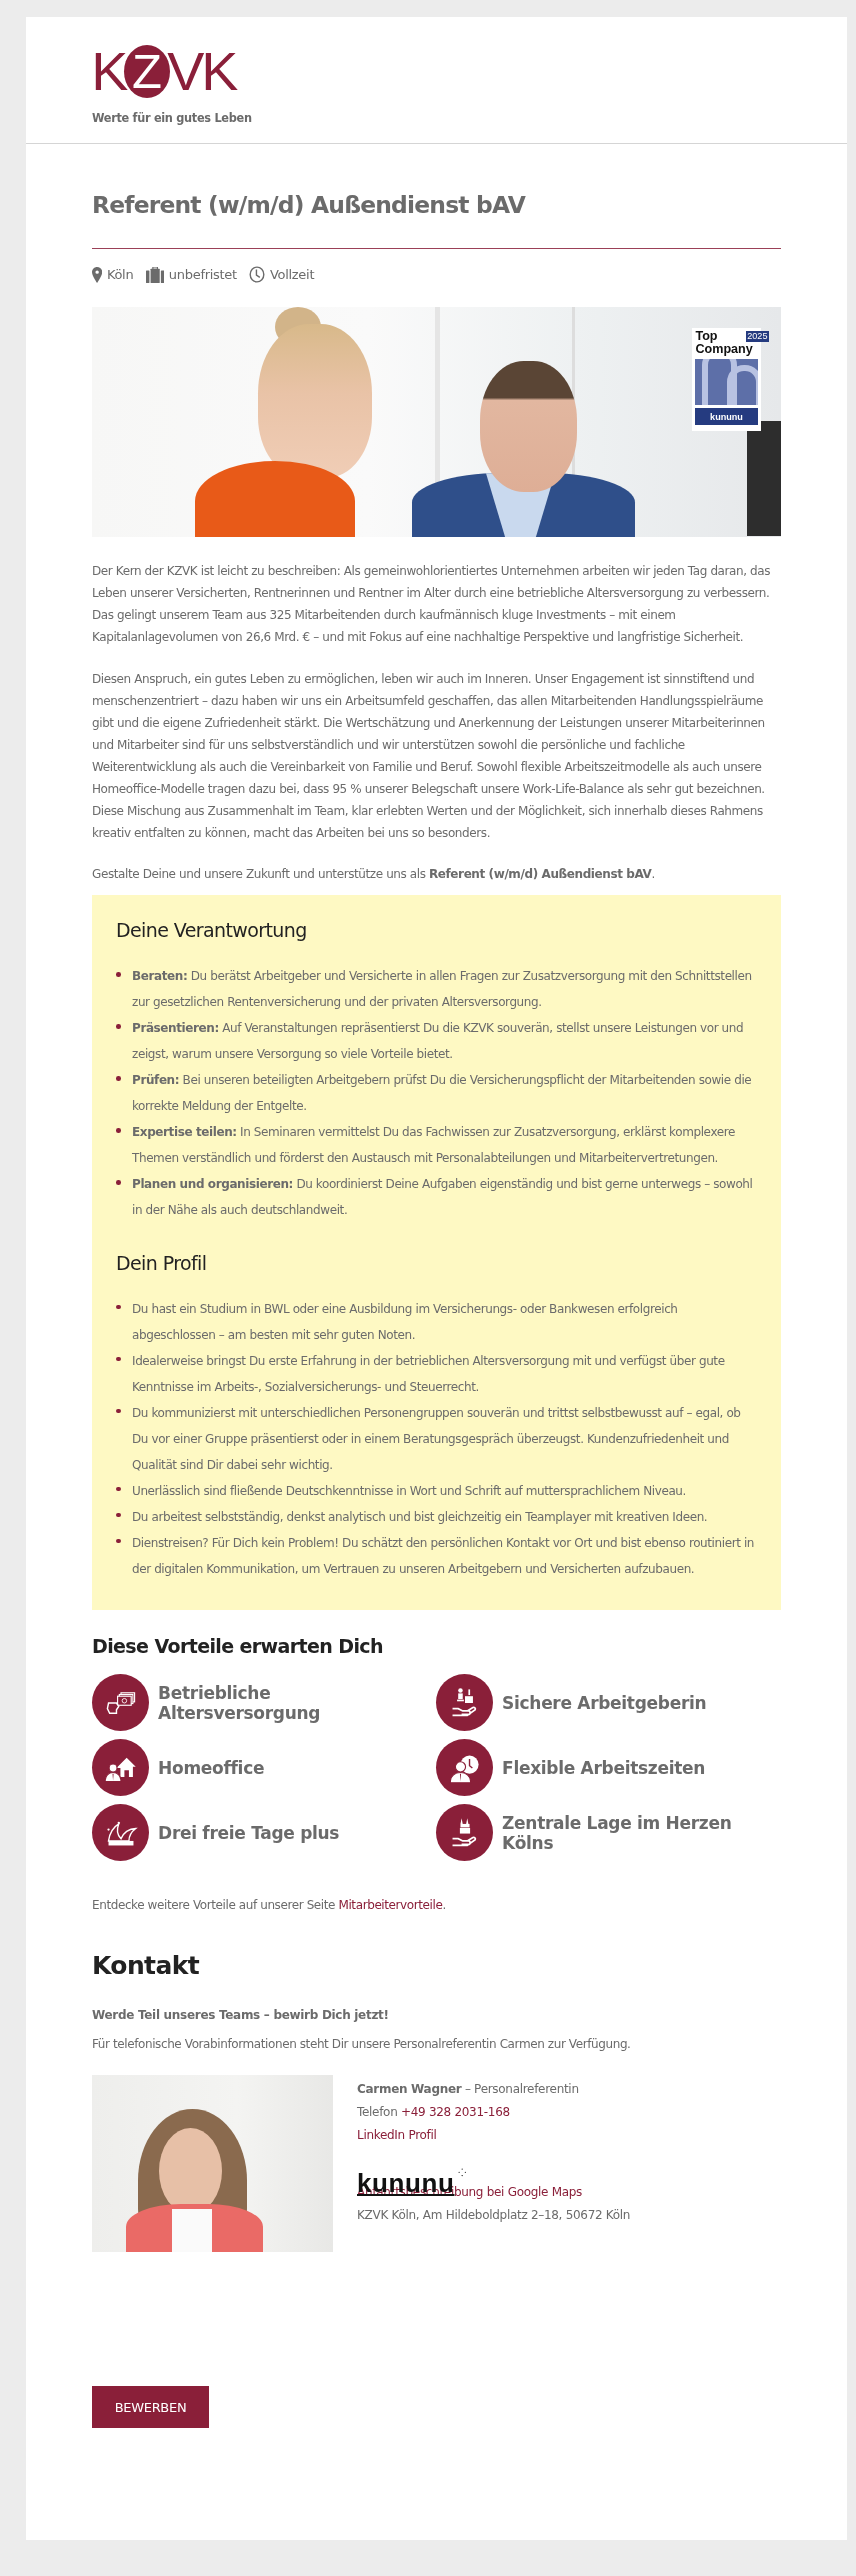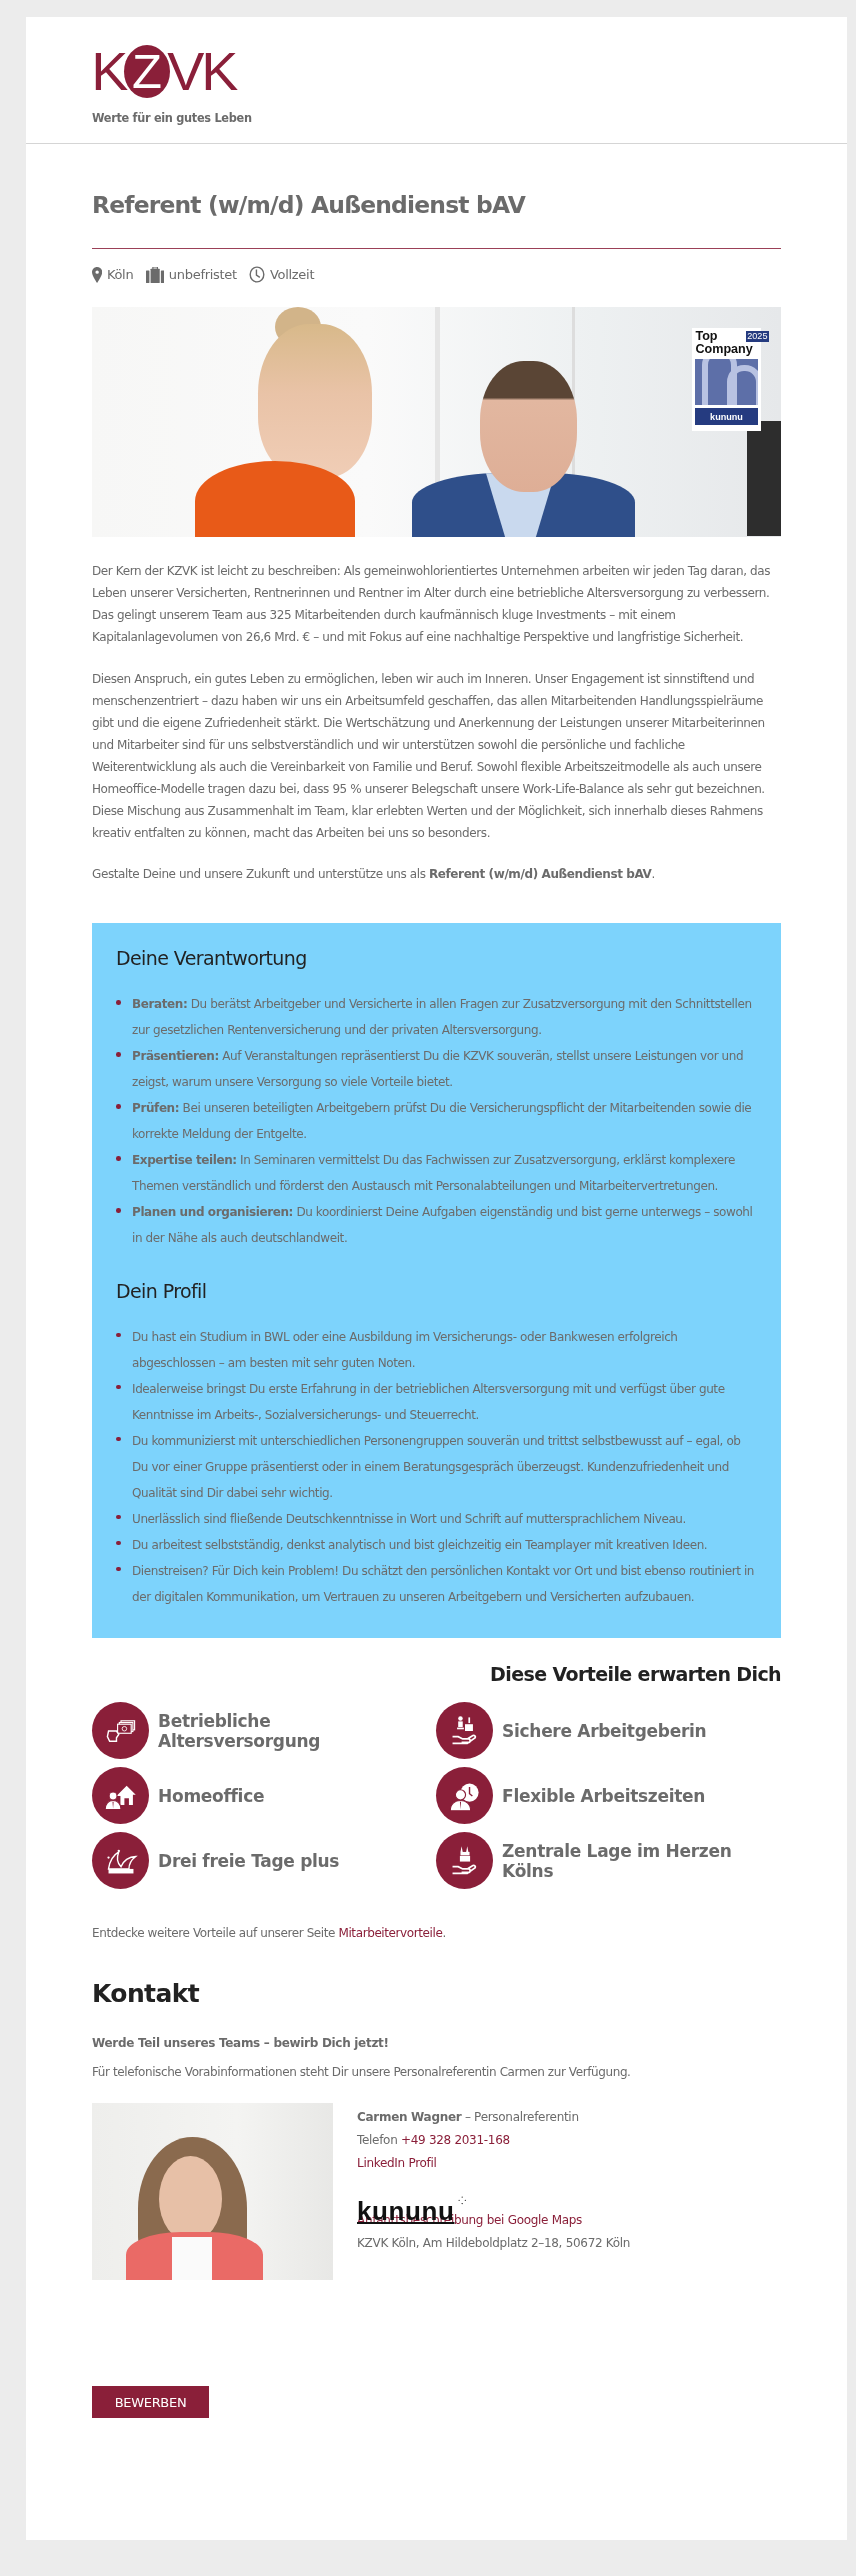--- a/index.html
+++ b/index.html
@@ -34,28 +34,28 @@
   .badge-company { font-family: "Liberation Sans", sans-serif; font-weight: bold; font-size: 12.6px; color: #111; line-height: 1.1; }
   .badge-graphic { margin-top: 2.3px; height: 46px; background: #5d6fa8; position: relative; overflow: hidden; }
   .badge-graphic::before { content: ""; position: absolute; left: 6.9px; top: -11.4px; width: 23px; height: 69px; border: 6.9px solid #b8c2e2; border-radius: 17px; }
   .badge-graphic::after { content: ""; position: absolute; left: 32px; top: 5.7px; width: 23px; height: 69px; border: 6.9px solid #b8c2e2; border-radius: 17px; }
   .badge-brand { margin-top: 3.4px; height: 17px; background: #253b80; color: #fff; font-family: "Liberation Sans", sans-serif; font-weight: bold; font-size: 9.1px; display: flex; align-items: center; justify-content: center; }
   .para { font-size: 12px; line-height: 22px; color: #6b6b6b; letter-spacing: -0.4px; }
   .p1 { margin-top: 23px; }
   .p2 { margin-top: 19.4px; }
   .p3 { margin-top: 19.4px; }
   .para b { font-weight: bold; }
-  .graybox { margin-top: 38px; background: #7dd3fc; padding: 24px 24px 28.6px 24px; }
+  .graybox { margin-top: 10px; background: #fef9c3; padding: 24px 24px 28.6px 24px; }
   .section-h { font-size: 19px; font-weight: normal; color: #222; letter-spacing: -0.6px; }
   .bullets { list-style: none; margin-top: 22px; }
   .bullets li { position: relative; padding-left: 16px; font-size: 12px; line-height: 26px; color: #6b6b6b; letter-spacing: -0.4px; }
   .bullets li::before { content: ""; position: absolute; left: 0; top: 9.1px; width: 4.6px; height: 4.6px; border-radius: 50%; background: #8a1f39; }
   .bullets b { font-weight: bold; }
   .profil-h { margin-top: 28.6px; }
-  .benefits-h { margin-top: 25px; font-size: 19px; color: #222; letter-spacing: -0.6px; text-align: right; }
+  .benefits-h { margin-top: 25px; font-size: 19px; color: #222; letter-spacing: -0.6px; }
   .benefits { margin-top: 17px; display: grid; grid-template-columns: 344px 344px; row-gap: 8px; }
   .benefit { display: flex; align-items: center; gap: 9.1px; height: 57px; }
   .benefit-icon { width: 57px; height: 57px; border-radius: 50%; background: #8a1f39; display: flex; align-items: center; justify-content: center; flex: 0 0 57px; }
   .benefit-icon svg { width: 34px; height: 34px; fill: #fff; stroke: #fff; }
   .benefit-label { font-size: 17px; font-weight: bold; color: #6b6b6b; letter-spacing: -0.3px; }
   .more { margin-top: 33px; }
   .more a { color: #8a1f39; text-decoration: none; }
   .kontakt-h { margin-top: 35px; font-size: 25px; color: #222; letter-spacing: -0.6px; }
   .cta-bold { margin-top: 27.4px; font-size: 12px; font-weight: bold; color: #6b6b6b; letter-spacing: -0.3px; }
   .k1 { margin-top: 11.4px; }
@@ -66,21 +66,21 @@
   .portrait .face { position: absolute; left: 67px; top: 53px; width: 63px; height: 86px; border-radius: 50%; background: #e7c0a7; }
   .portrait .jacket { position: absolute; left: 34px; top: 129px; width: 137px; height: 57px; border-radius: 40% 40% 0 0; background: #ea6a66; }
   .portrait .top { position: absolute; left: 80px; top: 134px; width: 40px; height: 51px; background: #fafafa; }
   .contact-info { padding-top: 3.4px; }
   .cline { font-size: 12px; line-height: 23px; color: #6b6b6b; letter-spacing: -0.3px; }
   .cline b { font-weight: bold; }
   .link { color: #8a1f39; text-decoration: none; }
   .kununu-logo { margin-top: 23px; font-family: "Liberation Sans", sans-serif; font-size: 26px; font-weight: bold; color: #111; letter-spacing: 0.6px; line-height: 1; position: relative; display: inline-block; }
   .kununu-logo sup { font-size: 10.3px; position: absolute; right: -12.6px; top: -2.3px; font-weight: normal; }
   .kununu-wrap { height: 34px; }
-  .apply-btn { position: absolute; left: 66px; top: 2369px; width: 117px; height: 32px; background: #8a1f39; color: #fff; font-size: 13px; letter-spacing: -0.3px; border: none; display: flex; align-items: center; justify-content: center; cursor: pointer; font-family: "DejaVu Sans", sans-serif; }
+  .apply-btn { position: absolute; left: 66px; top: 2369px; width: 117px; height: 42px; background: #8a1f39; color: #fff; font-size: 13px; letter-spacing: -0.3px; border: none; display: flex; align-items: center; justify-content: center; cursor: pointer; font-family: "DejaVu Sans", sans-serif; }
 </style>
 </head>
 <body>
 
 <div class="card">
   <div class="header">
     <div class="logo">
       <div class="logo-mark">
         <span class="logo-letter">K</span>
         <span class="logo-z">Z</span>

